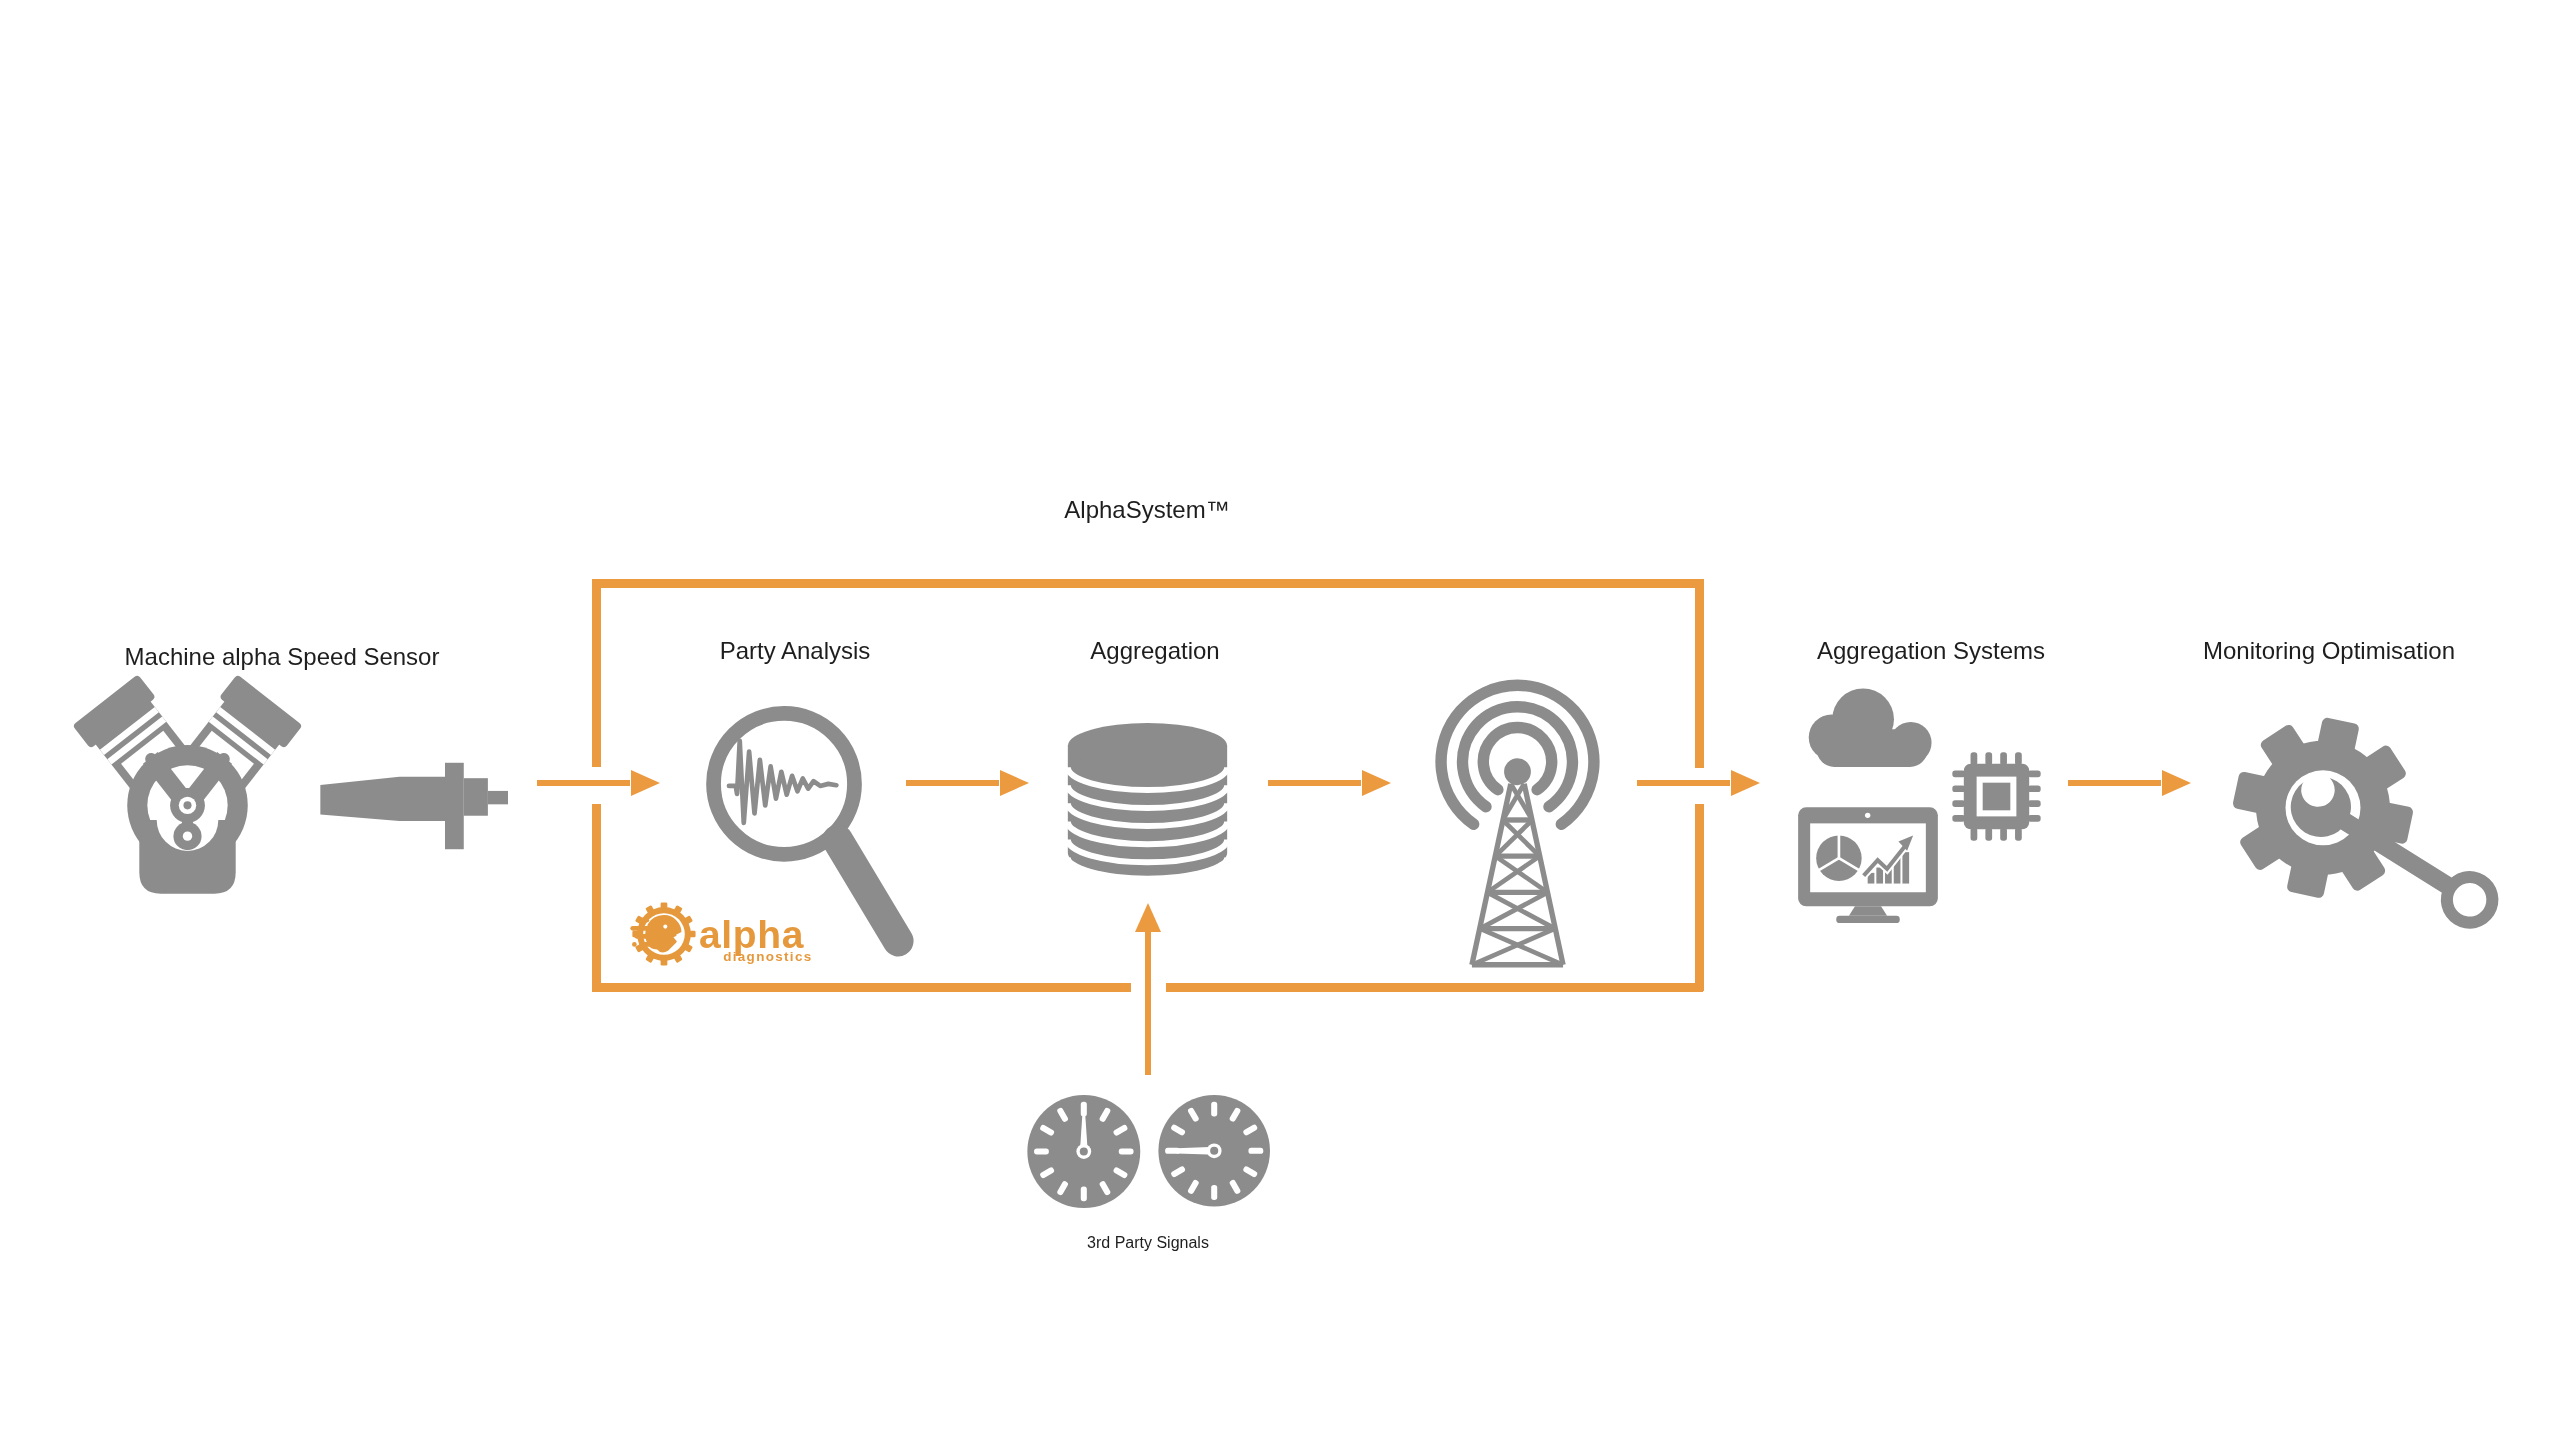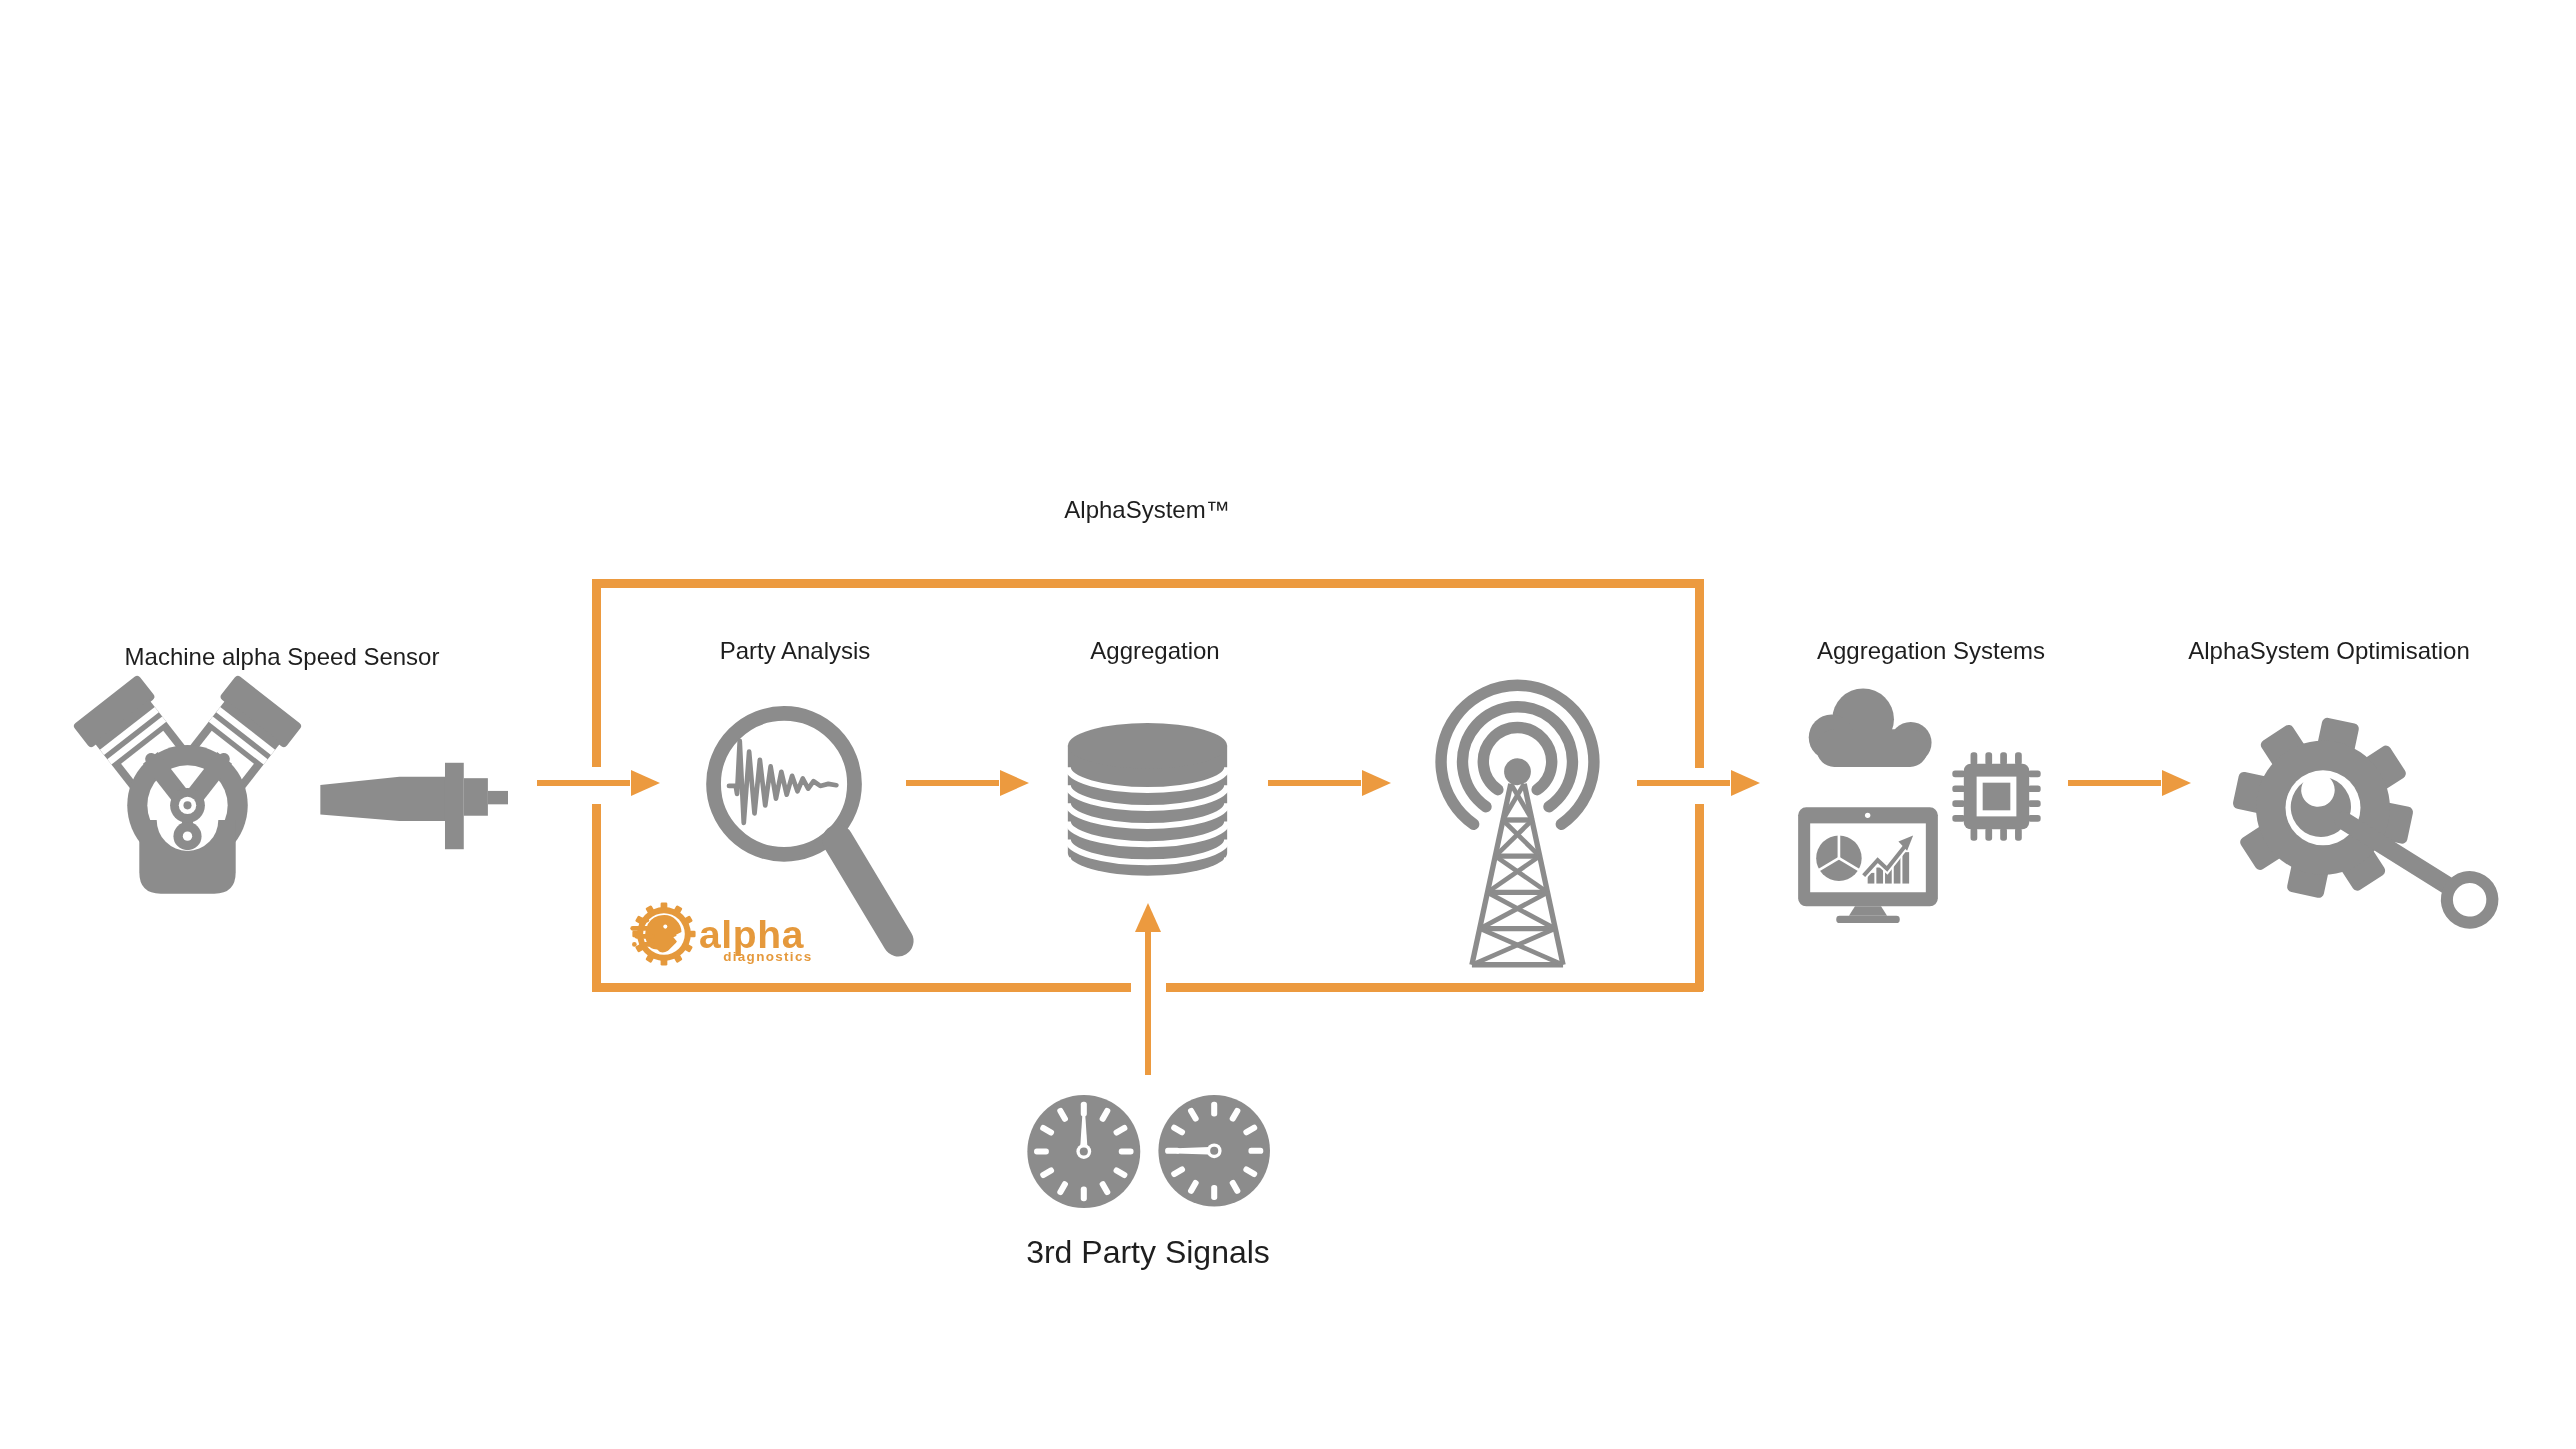--- a/index.html
+++ b/index.html
@@ -1,20 +1,20 @@
 <!DOCTYPE html>
 <html style="--accent: #EC9A3F; --logo: #E5993C; --gray: #8C8C8C; --text: #1E1E1E; --background: #FFFFFF;font-size:10.7px"><head>
 <meta charset="utf-8">
 <style>
   html,body{margin:0;padding:0;background:#fff;}
   #canvas{position:relative;width:2576px;height:1449px;background:var(--background,#fff);
           font-family:"Liberation Sans", sans-serif;overflow:hidden;}
   .lbl{position:absolute;transform:translateX(-50%);font-size:24px;color:var(--text,#1e1e1e);
        white-space:nowrap;text-align:center;}
-  .lbl-small{font-size:32px;}
+  .lbl-small{font-size:16px;}
   .two-line{line-height:33px;}
   .bx{position:absolute;background:var(--accent,#EC9A3F);}
   .arrow-h{position:absolute;height:6px;background:var(--accent,#EC9A3F);}
   .arrow-h::after{content:'';position:absolute;right:-29.5px;top:-10.4px;width:0;height:0;
        border-left:29.5px solid var(--accent,#EC9A3F);border-top:13.4px solid transparent;border-bottom:13.4px solid transparent;}
   .arrow-v{position:absolute;width:6px;background:var(--accent,#EC9A3F);}
   .arrow-v::before{content:'';position:absolute;top:-29.5px;left:-10.4px;width:0;height:0;
        border-bottom:29.5px solid var(--accent,#EC9A3F);border-left:13.4px solid transparent;border-right:13.4px solid transparent;}
   svg.icon{position:absolute;overflow:visible;}
   .g{fill:var(--gray,#8C8C8C);}
@@ -38,21 +38,21 @@
     <div class="bx" style="left:592px;top:579px;width:8.7px;height:188px"></div>
     <div class="bx" style="left:592px;top:804px;width:8.7px;height:188px"></div>
     <div class="bx" style="left:1695px;top:579px;width:8.7px;height:189px"></div>
     <div class="bx" style="left:1695px;top:804px;width:8.7px;height:187px"></div>
   </div>
 
   <div class="lbl" style="left:282px;top:643px">Machine alpha Speed Sensor</div>
   <div class="lbl" style="left:795px;top:637px">Party Analysis</div>
   <div class="lbl" style="left:1155px;top:637px">Aggregation</div>
   <div class="lbl" style="left:1931px;top:637px">Aggregation Systems</div>
-  <div class="lbl" style="left:2329px;top:637px">AlphaSystem Optimisation</div>
+  <div class="lbl" style="left:2329px;top:637px">Monitoring Optimisation</div>
   <div class="lbl lbl-small" style="left:1148px;top:1234px">3rd Party Signals</div>
 
   <div class="arrow-h" style="left:537px;top:780px;width:93px"></div>
   <div class="arrow-h" style="left:906px;top:780px;width:93px"></div>
   <div class="arrow-h" style="left:1268px;top:780px;width:93px"></div>
   <div class="arrow-h" style="left:1637px;top:780px;width:93px"></div>
   <div class="arrow-h" style="left:2068px;top:780px;width:93px"></div>
   <div class="arrow-v" style="left:1145px;top:932px;height:143px"></div>
 
   <svg class="icon" style="left:67px;top:698px" width="241" height="198" viewBox="0 0 360 295">

